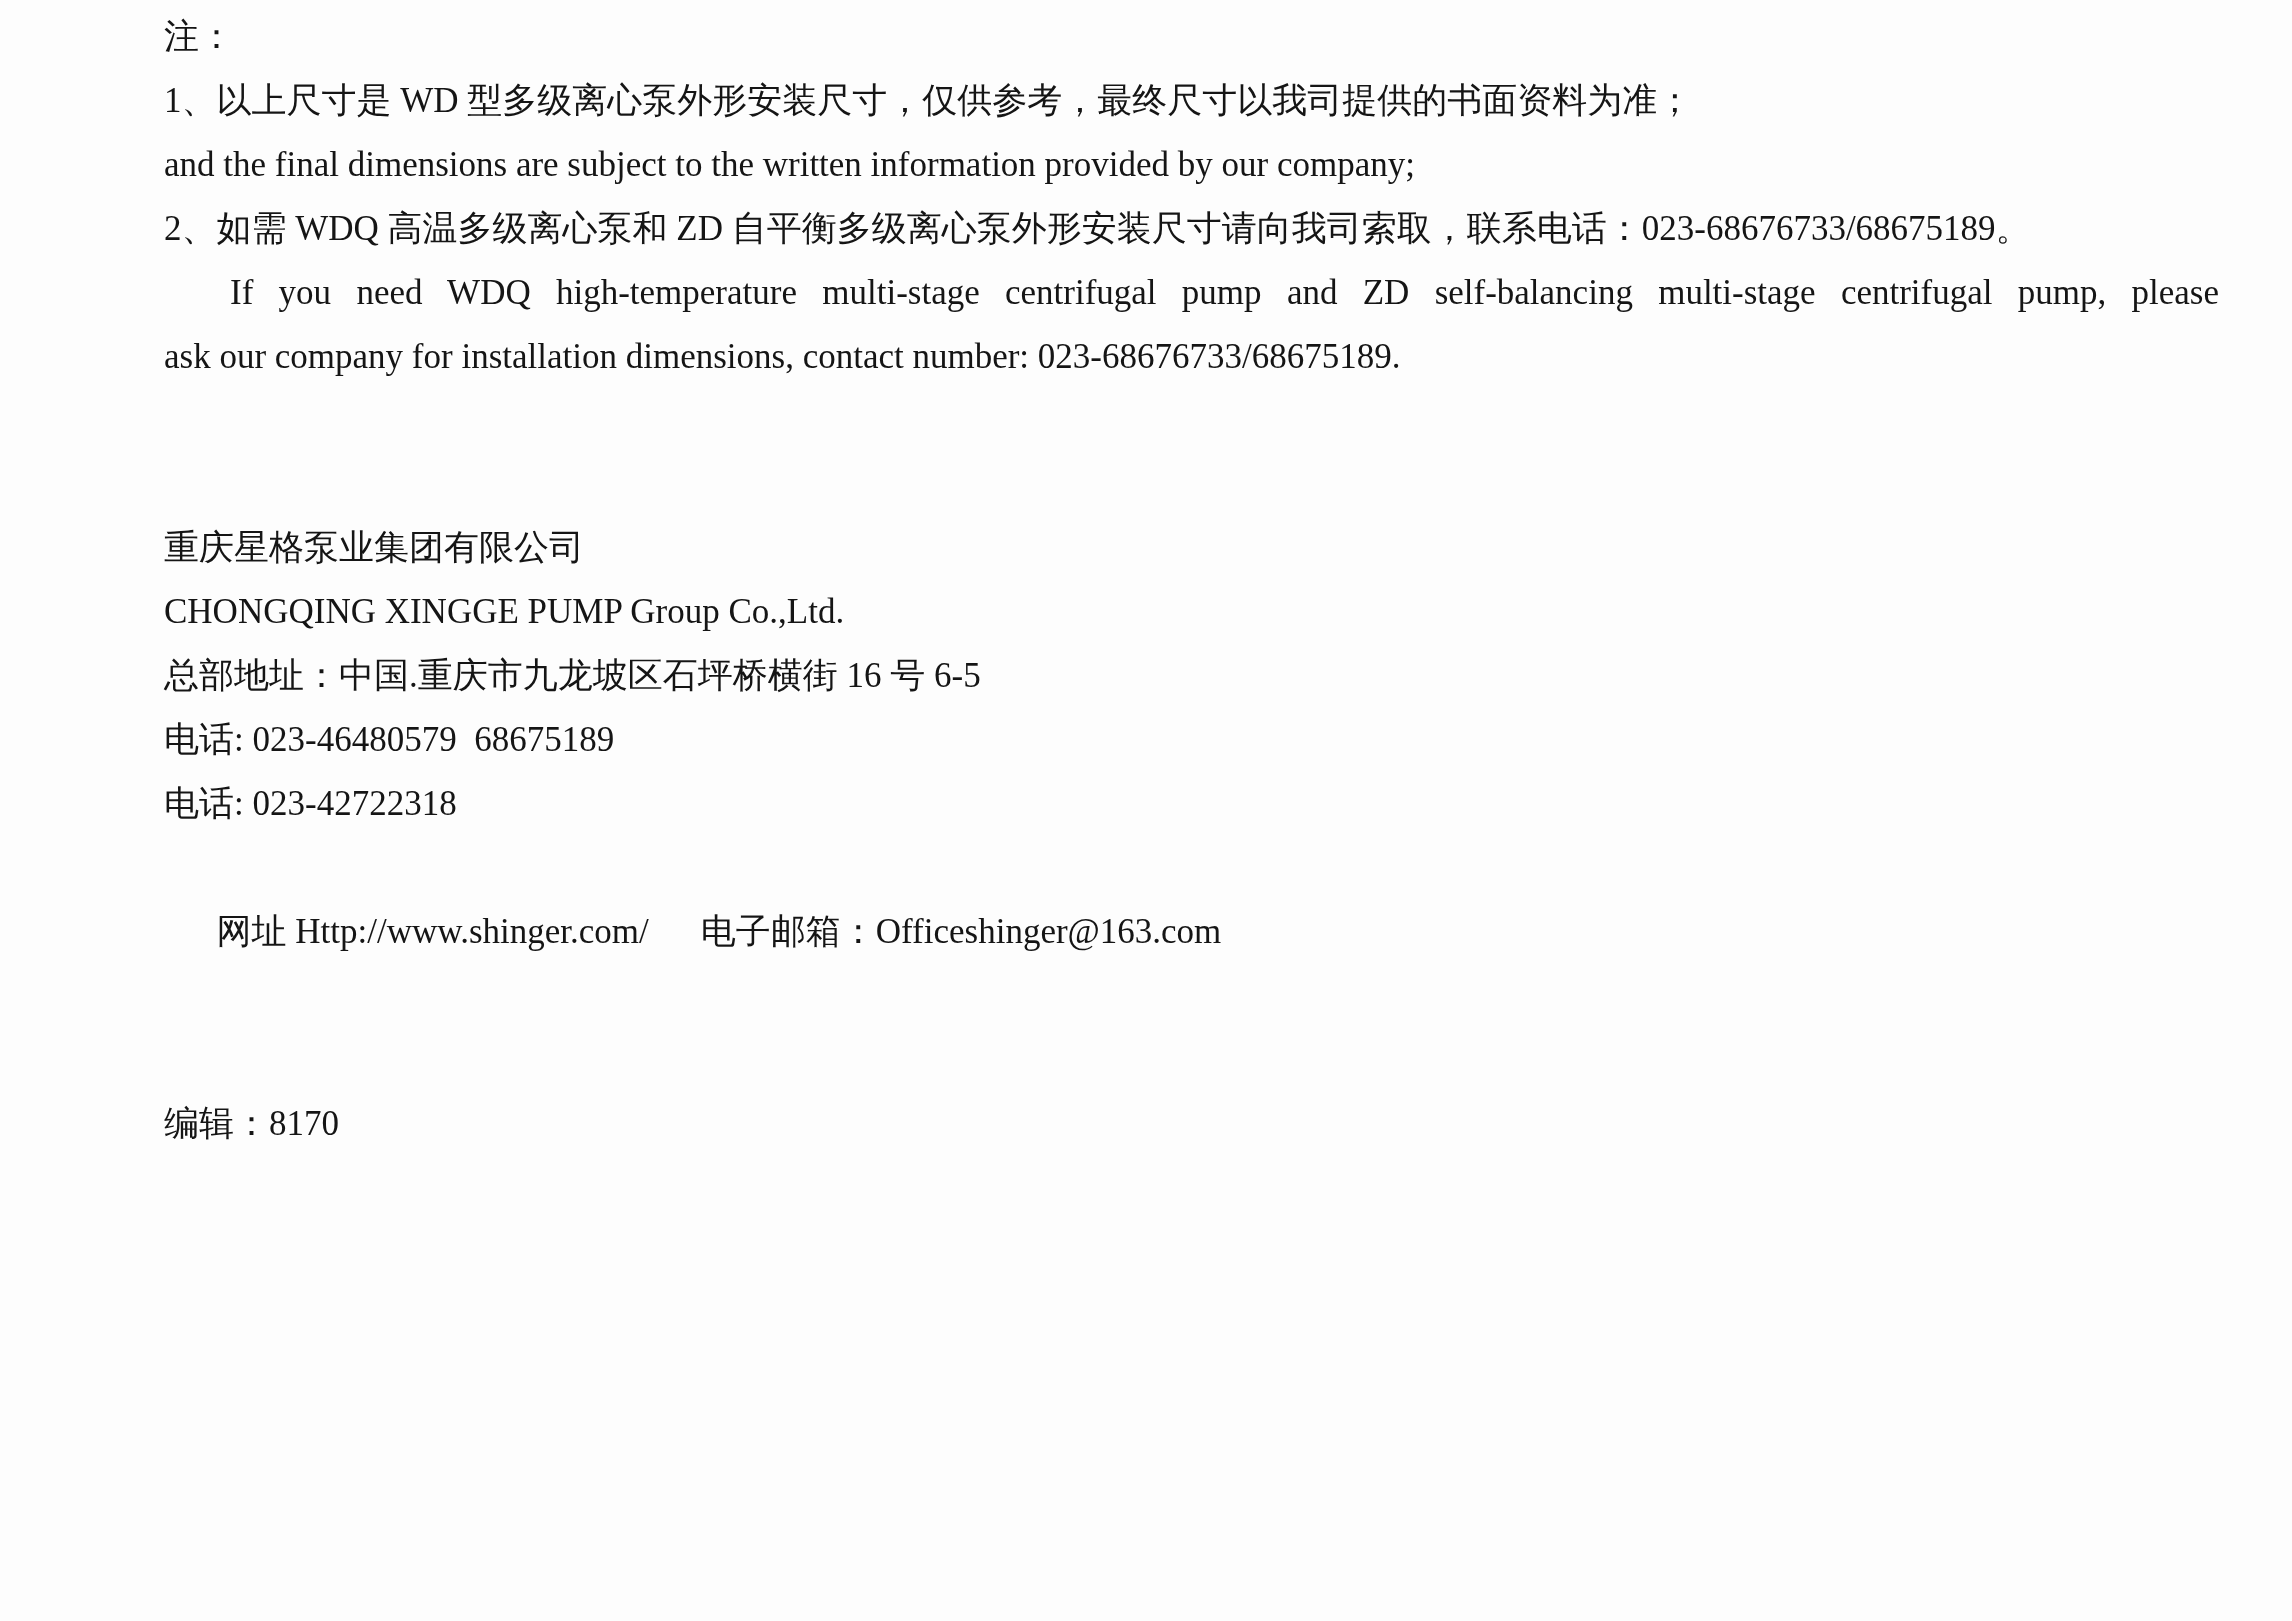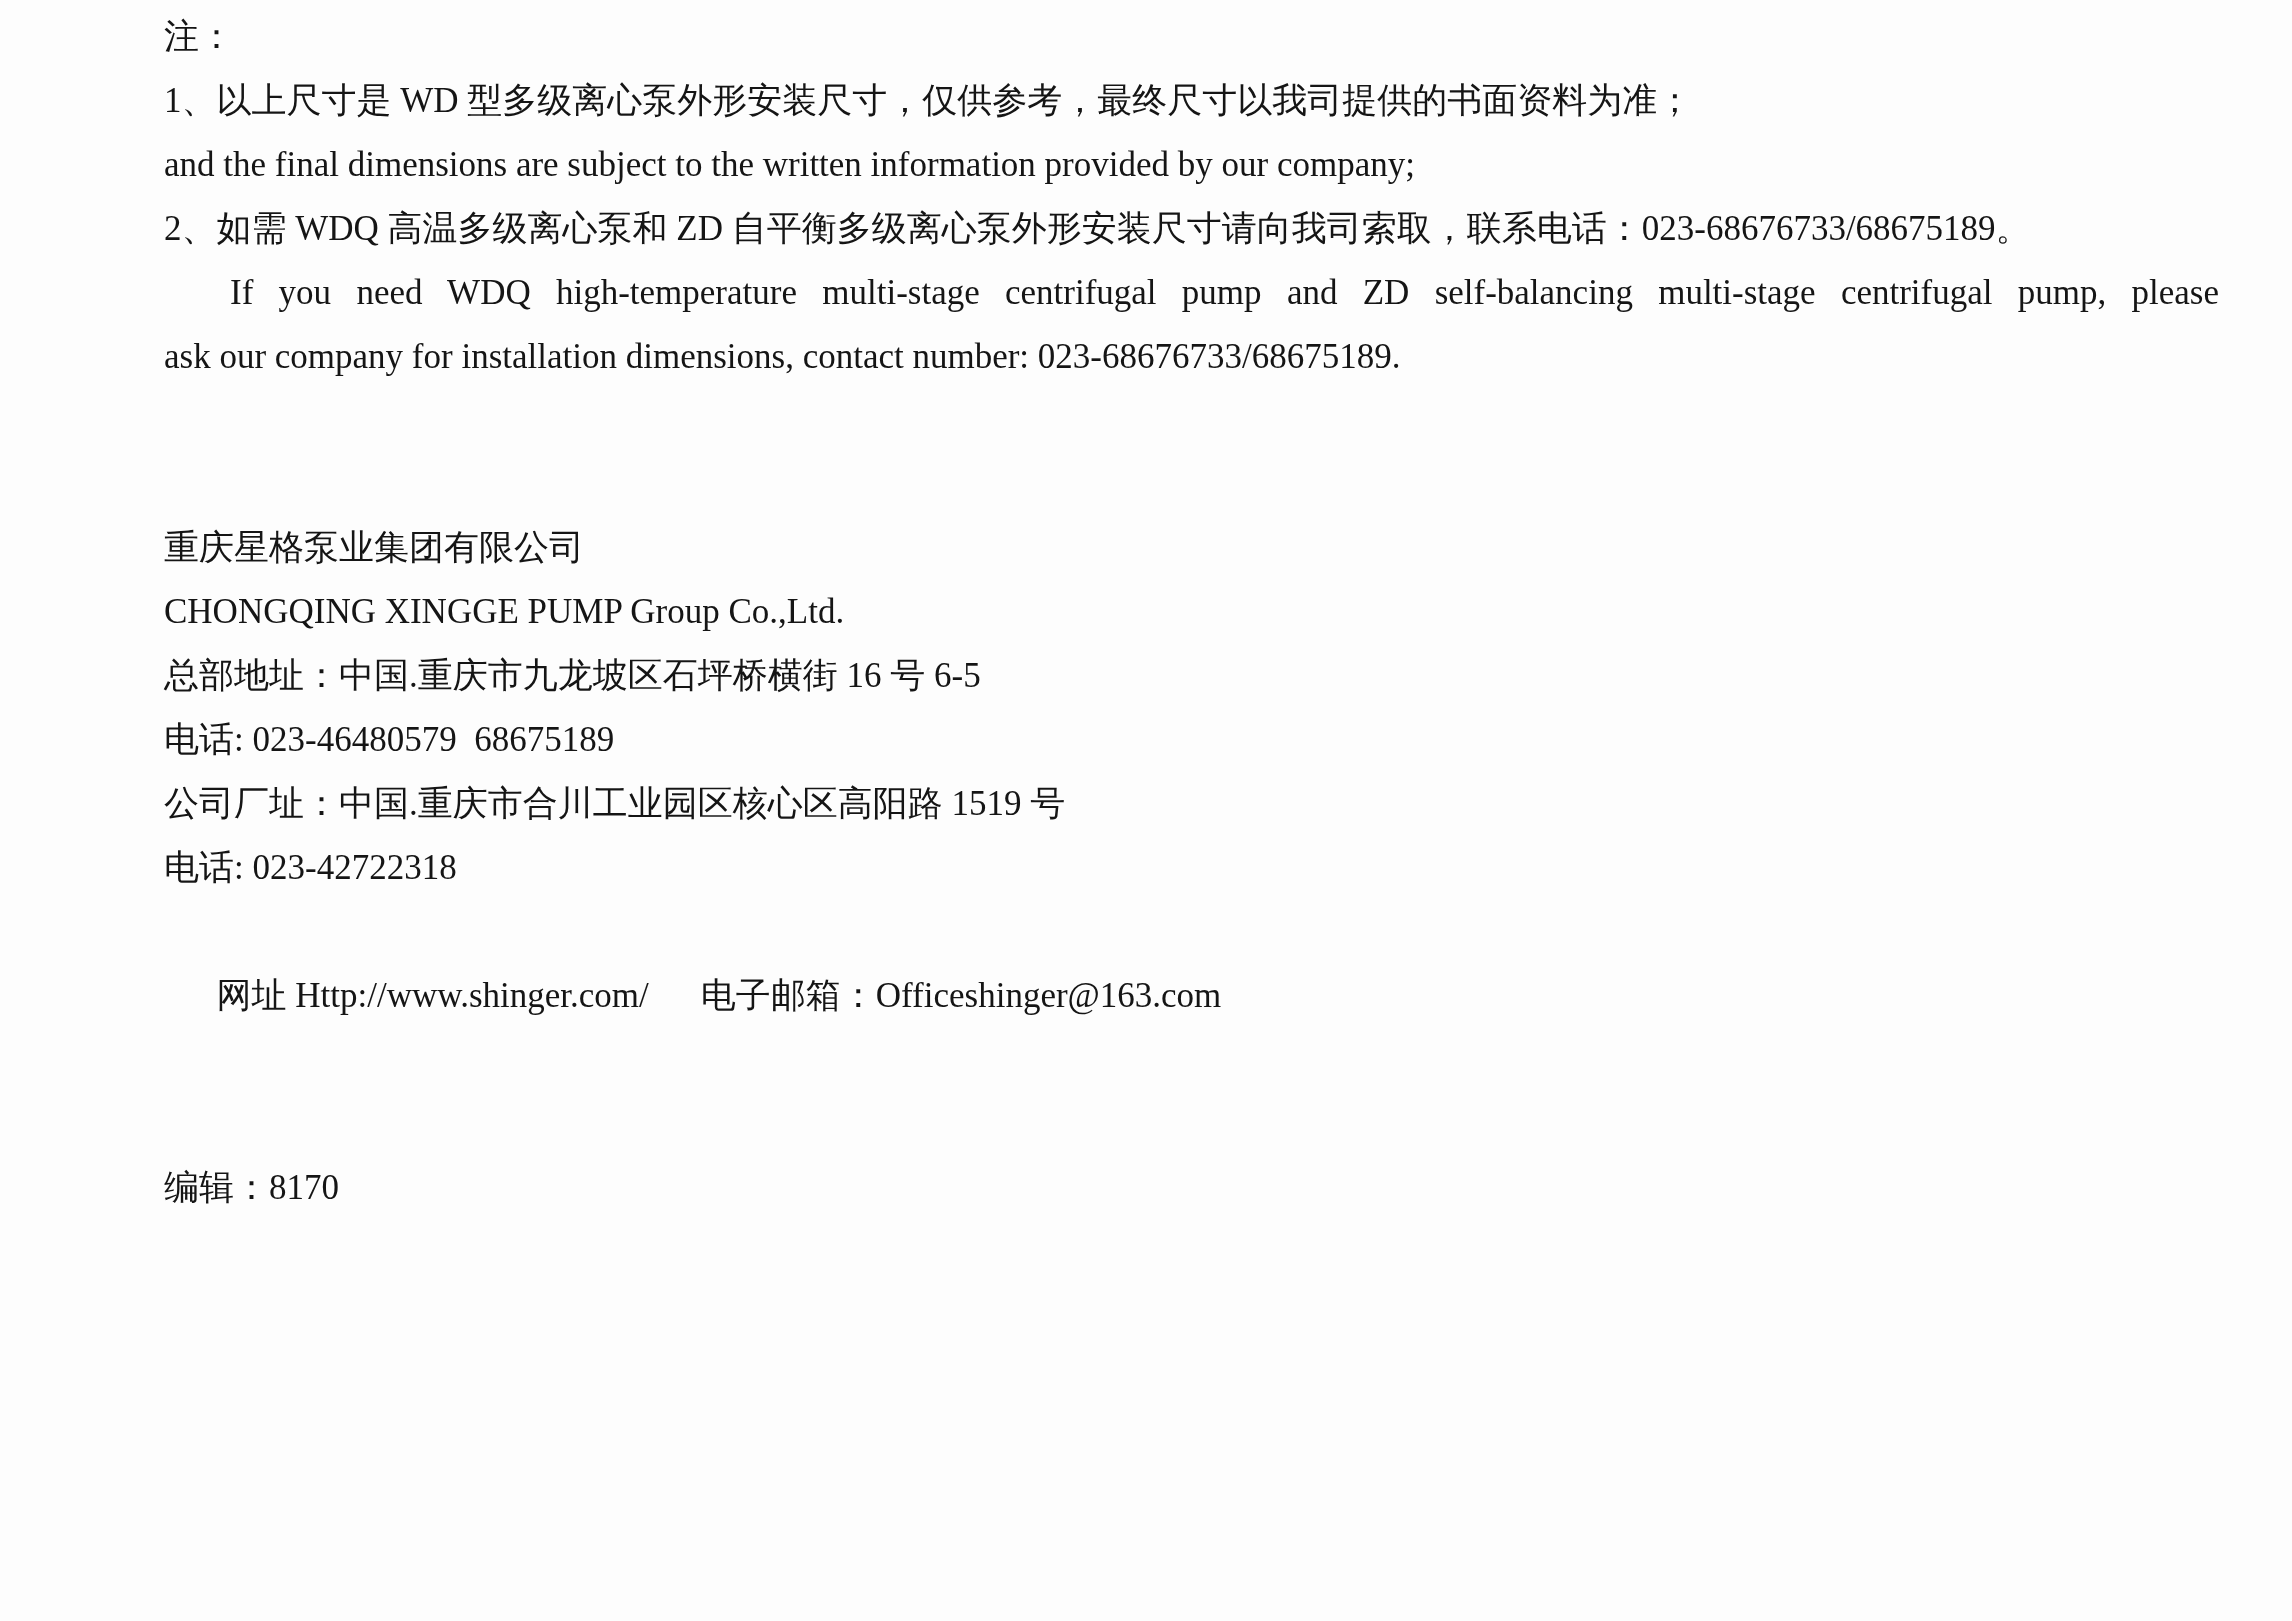--- a/index.html
+++ b/index.html
@@ -75,21 +75,20 @@
   <section class="company">
     <p>重庆星格泵业集团有限公司</p>
 
     <p>CHONGQING XINGGE PUMP Group Co.,Ltd.</p>
 
     <p>总部地址：中国.重庆市九龙坡区石坪桥横街 16 号 6-5</p>
 
     <p>电话: 023-46480579  68675189</p>
 
 
-    <p>公司厂址：中国.重庆市合川工业园区核心区高阳路 1519 号</p>
 
     <p>电话: 023-42722318</p>
 
     <p class="website-email-line">
       <a class="doc-link">网址 Http://www.shinger.com/</a><a class="doc-link email-part">电子邮箱：Officeshinger@163.com</a>
     </p>
   </section>
 
   <p class="editor-line">编辑：8170</p>
 

